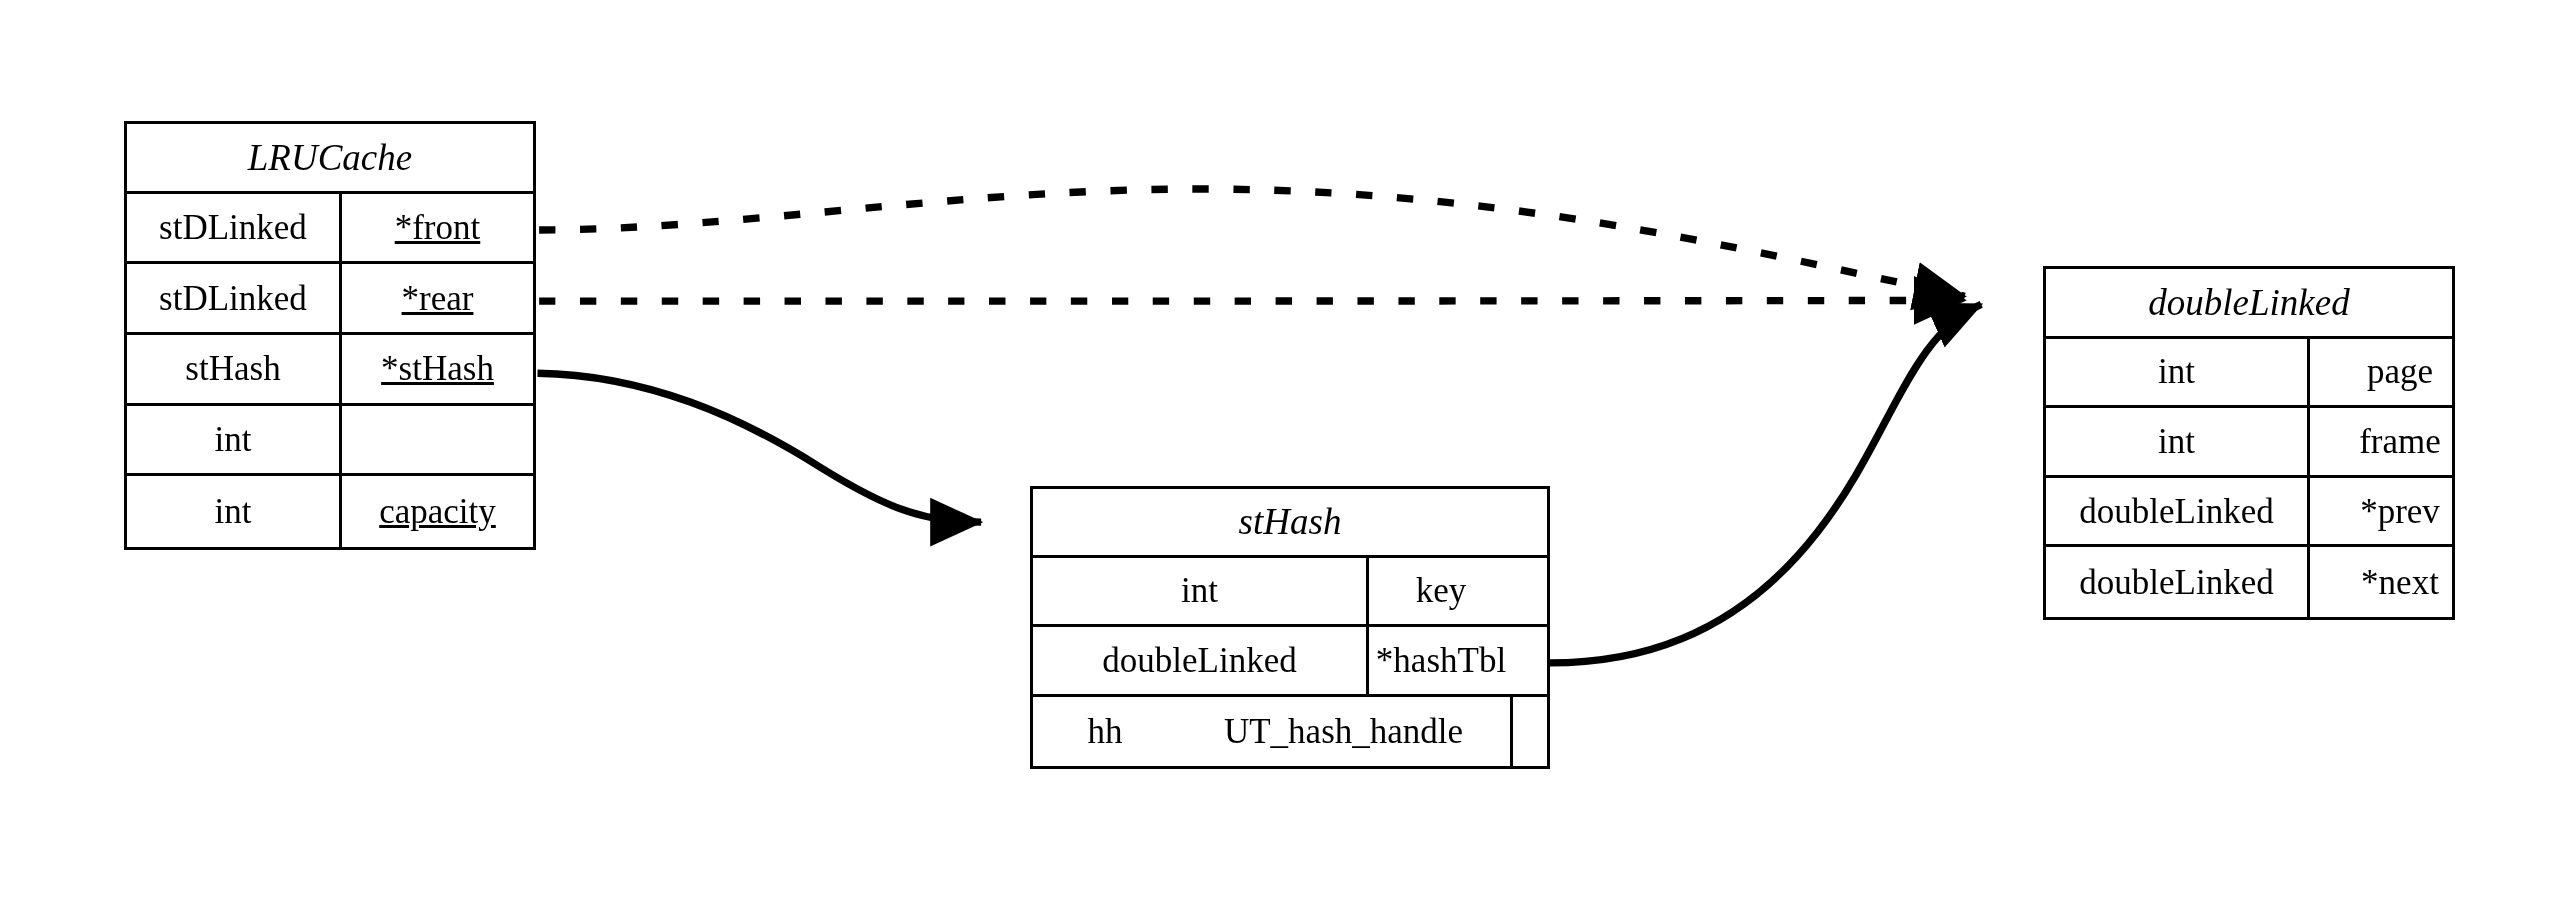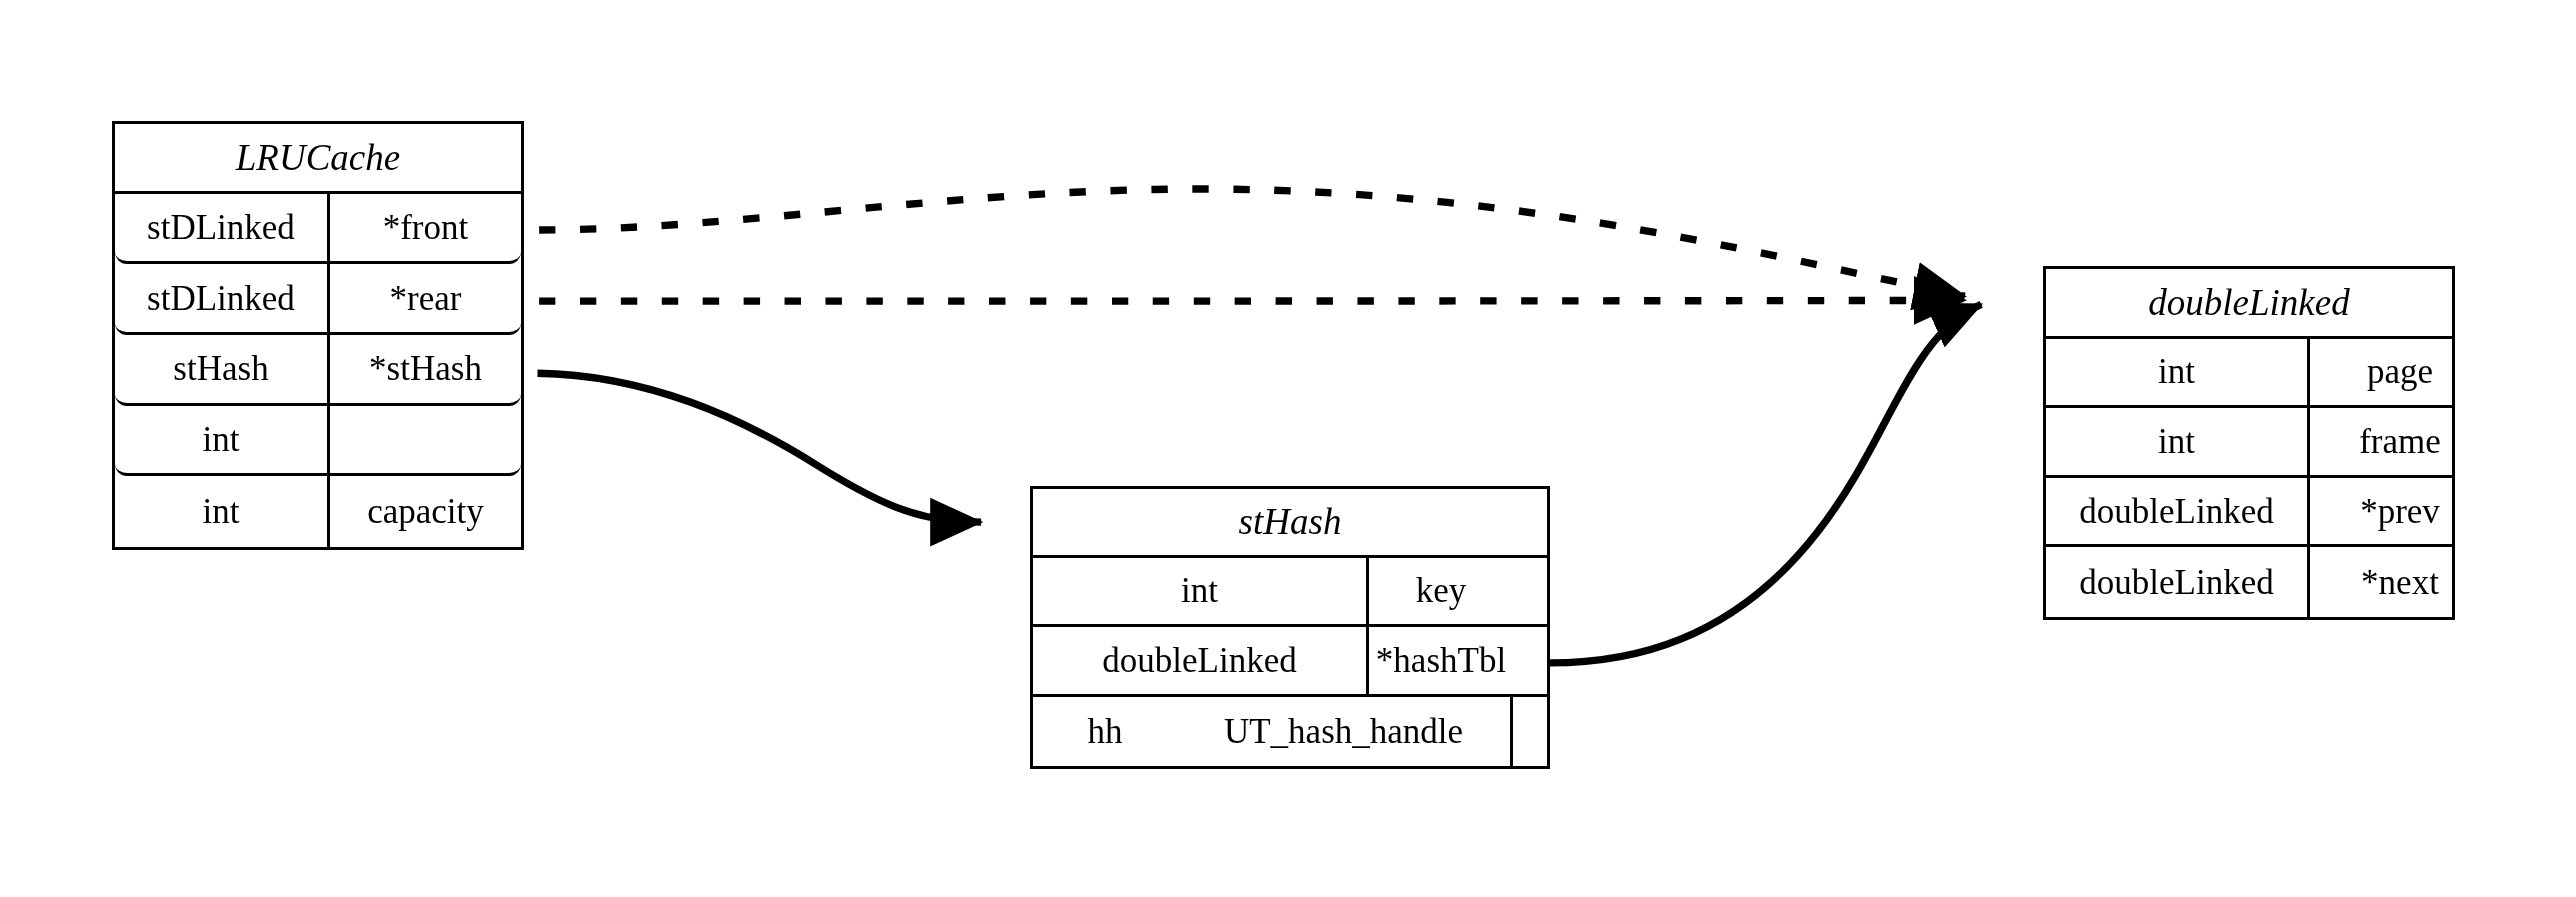--- a/index.html
+++ b/index.html
@@ -62,25 +62,25 @@
     font-size: 35px;
     line-height: 1;
     white-space: nowrap;
     overflow: hidden;
   }
   .uml-cell.type-cell {
     border-right: 3.3px solid #000000;
   }
 
   
-  #table-lrucache { left: 112px; top: 121px; width: 412px; height: 429px; }
+  #table-lrucache { left: 124px; top: 121px; width: 412px; height: 429px; }
   #table-lrucache .uml-header { height: 70px; }
-  #table-lrucache .uml-row { height: 71px; border-radius: 12px; }
+  #table-lrucache .uml-row { height: 71px; }
   #table-lrucache .type-cell { width: 215px; }
-  #table-lrucache .name-cell { width: 191px; }
+  #table-lrucache .name-cell { width: 191px; text-decoration: underline; }
 
   
   #table-sthash { left: 1030px; top: 486px; width: 520px; height: 283px; }
   #table-sthash .uml-header { height: 70px; }
   #table-sthash .uml-row { height: 71px; }
   #table-sthash .type-cell { width: 336px; }
   #table-sthash .name-cell { width: 144px; }
 
   
   #table-doublelinked { left: 2043px; top: 266px; width: 412px; height: 354px; }

